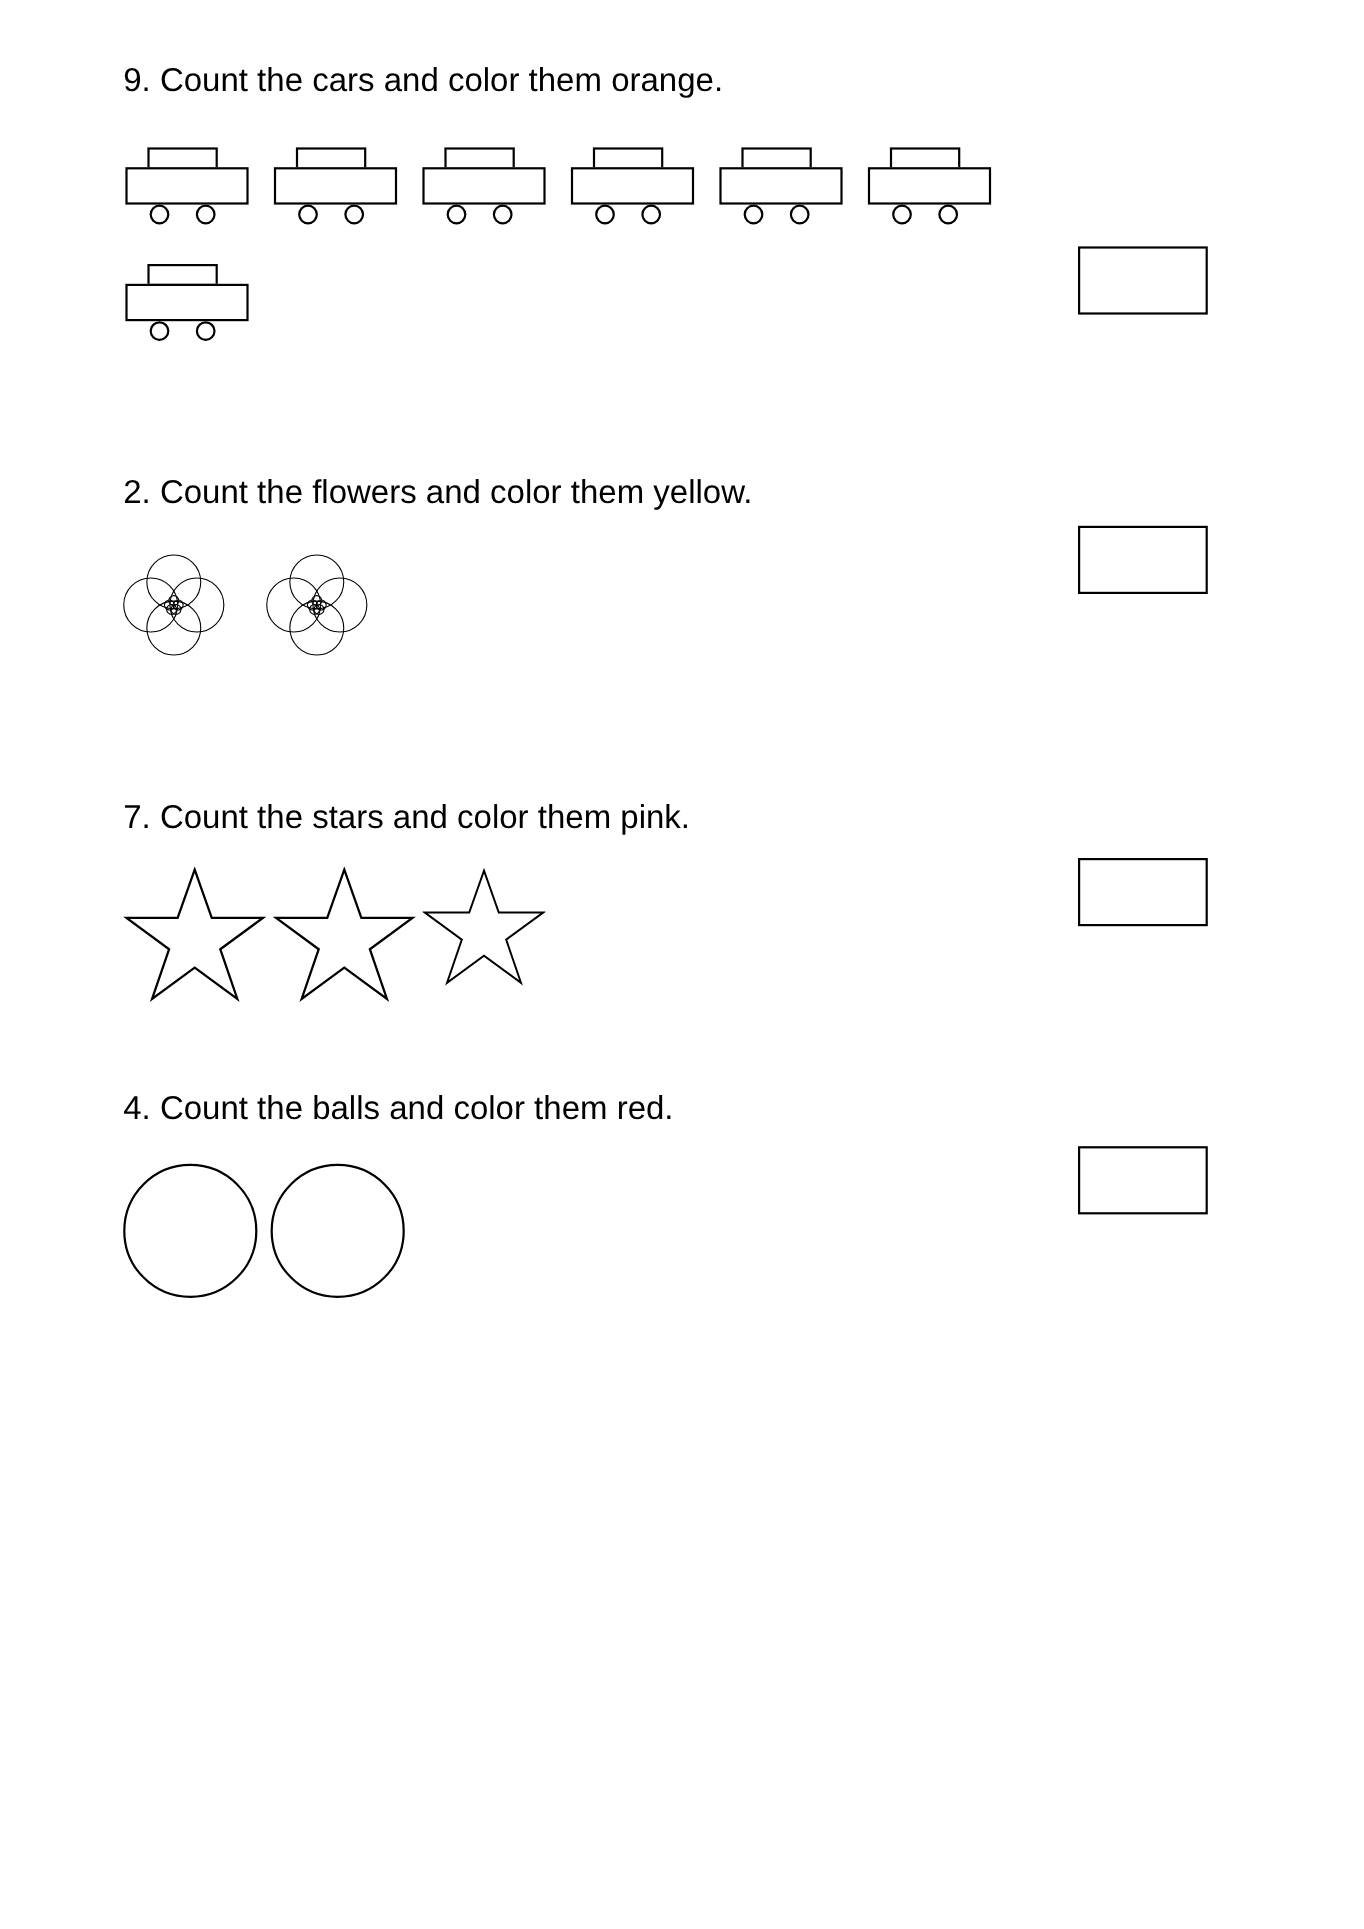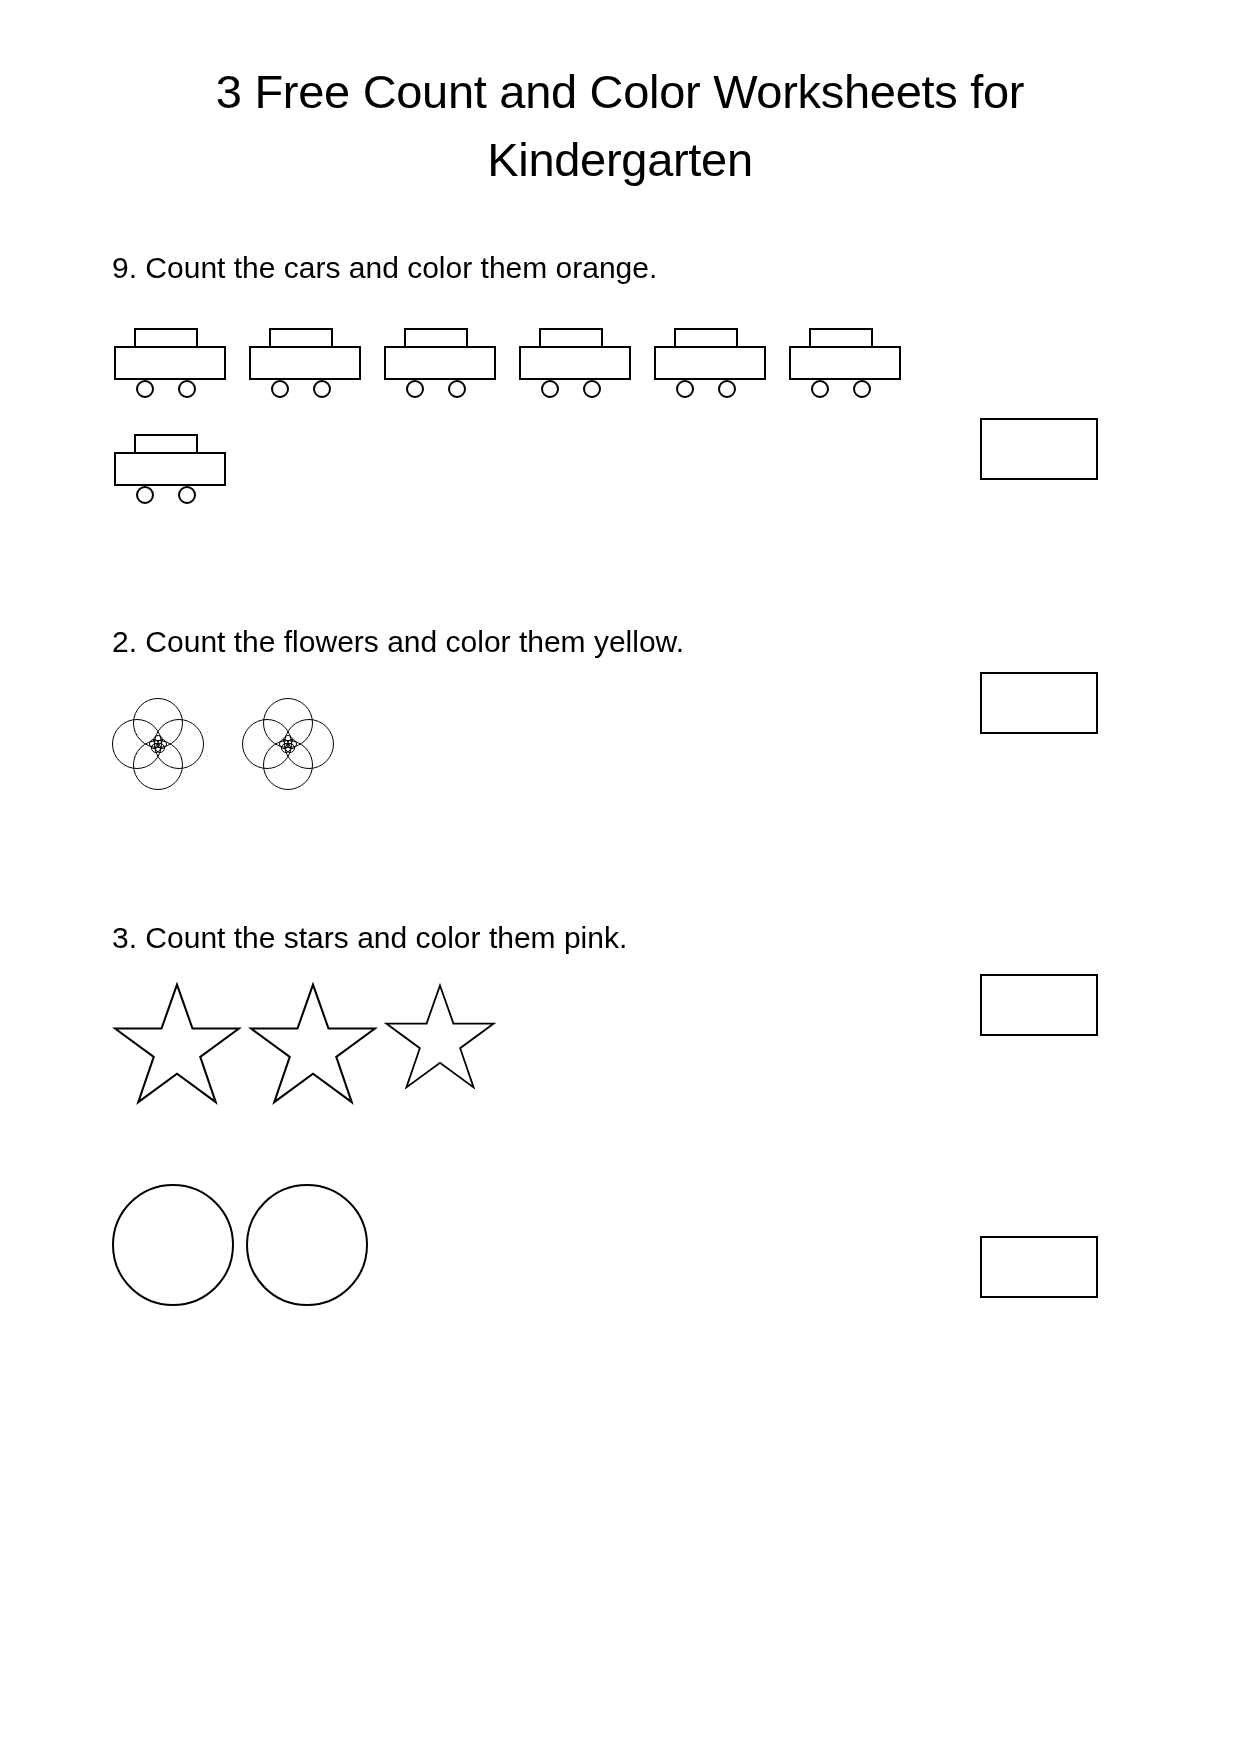--- a/index.html
+++ b/index.html
@@ -150,21 +150,20 @@
     margin-right: 12px;
     flex: 0 0 auto;
     background: #fff;
   }
 </style>
 </head>
 <body>
 
 <div class="page">
 
-  <h1 class="title">3 Free Count and Color Worksheets for Kindergarten</h1>
 
   <div class="section" style="margin-top:56px;">
     <p class="prompt">9. Count the cars and color them orange.</p>
 
     <div class="row" style="margin-top:38px;">
       <div class="car">
         <div class="cabin"></div>
         <div class="body"></div>
         <div class="wheel w1"></div>
         <div class="wheel w2"></div>
@@ -242,38 +241,39 @@
             <i></i>
             <i></i>
         </div>
       </div>
     </div>
 
     <div class="answer-box" style="left:980px; top:48px;"></div>
   </div>
 
   <div class="section" style="margin-top:130px;">
-    <p class="prompt">3. Count the stars and color them pink.</p>
+    <p class="prompt">7. Count the stars and color them pink.</p>
 
     <div class="row" style="margin-top:26px;">
       <svg class="star" width="130" height="124" viewBox="0 0 100 96">
         <polygon points="50,2 62,36 98,36 68,58 80,93 50,71 20,93 32,58 2,36 38,36" fill="#ffffff" stroke="#000000" stroke-width="1.6"></polygon>
       </svg>
       <svg class="star" width="130" height="124" viewBox="0 0 100 96">
         <polygon points="50,2 62,36 98,36 68,58 80,93 50,71 20,93 32,58 2,36 38,36" fill="#ffffff" stroke="#000000" stroke-width="1.6"></polygon>
       </svg>
       <svg class="star" width="112" height="110" viewBox="0 0 100 96">
         <polygon points="50,2 62,36 98,36 68,58 80,93 50,71 20,93 32,58 2,36 38,36" fill="#ffffff" stroke="#000000" stroke-width="1.6"></polygon>
       </svg>
     </div>
 
     <div class="answer-box" style="left:980px; top:54px;"></div>
   </div>
 
   <div class="section" style="margin-top:78px;">
+    <p class="prompt">4. Count the balls and color them red.</p>
 
     <div class="row" style="margin-top:32px;">
       <div class="ball"></div>
       <div class="ball"></div>
     </div>
 
     <div class="answer-box" style="left:980px; top:52px;"></div>
   </div>
 
 </div>

